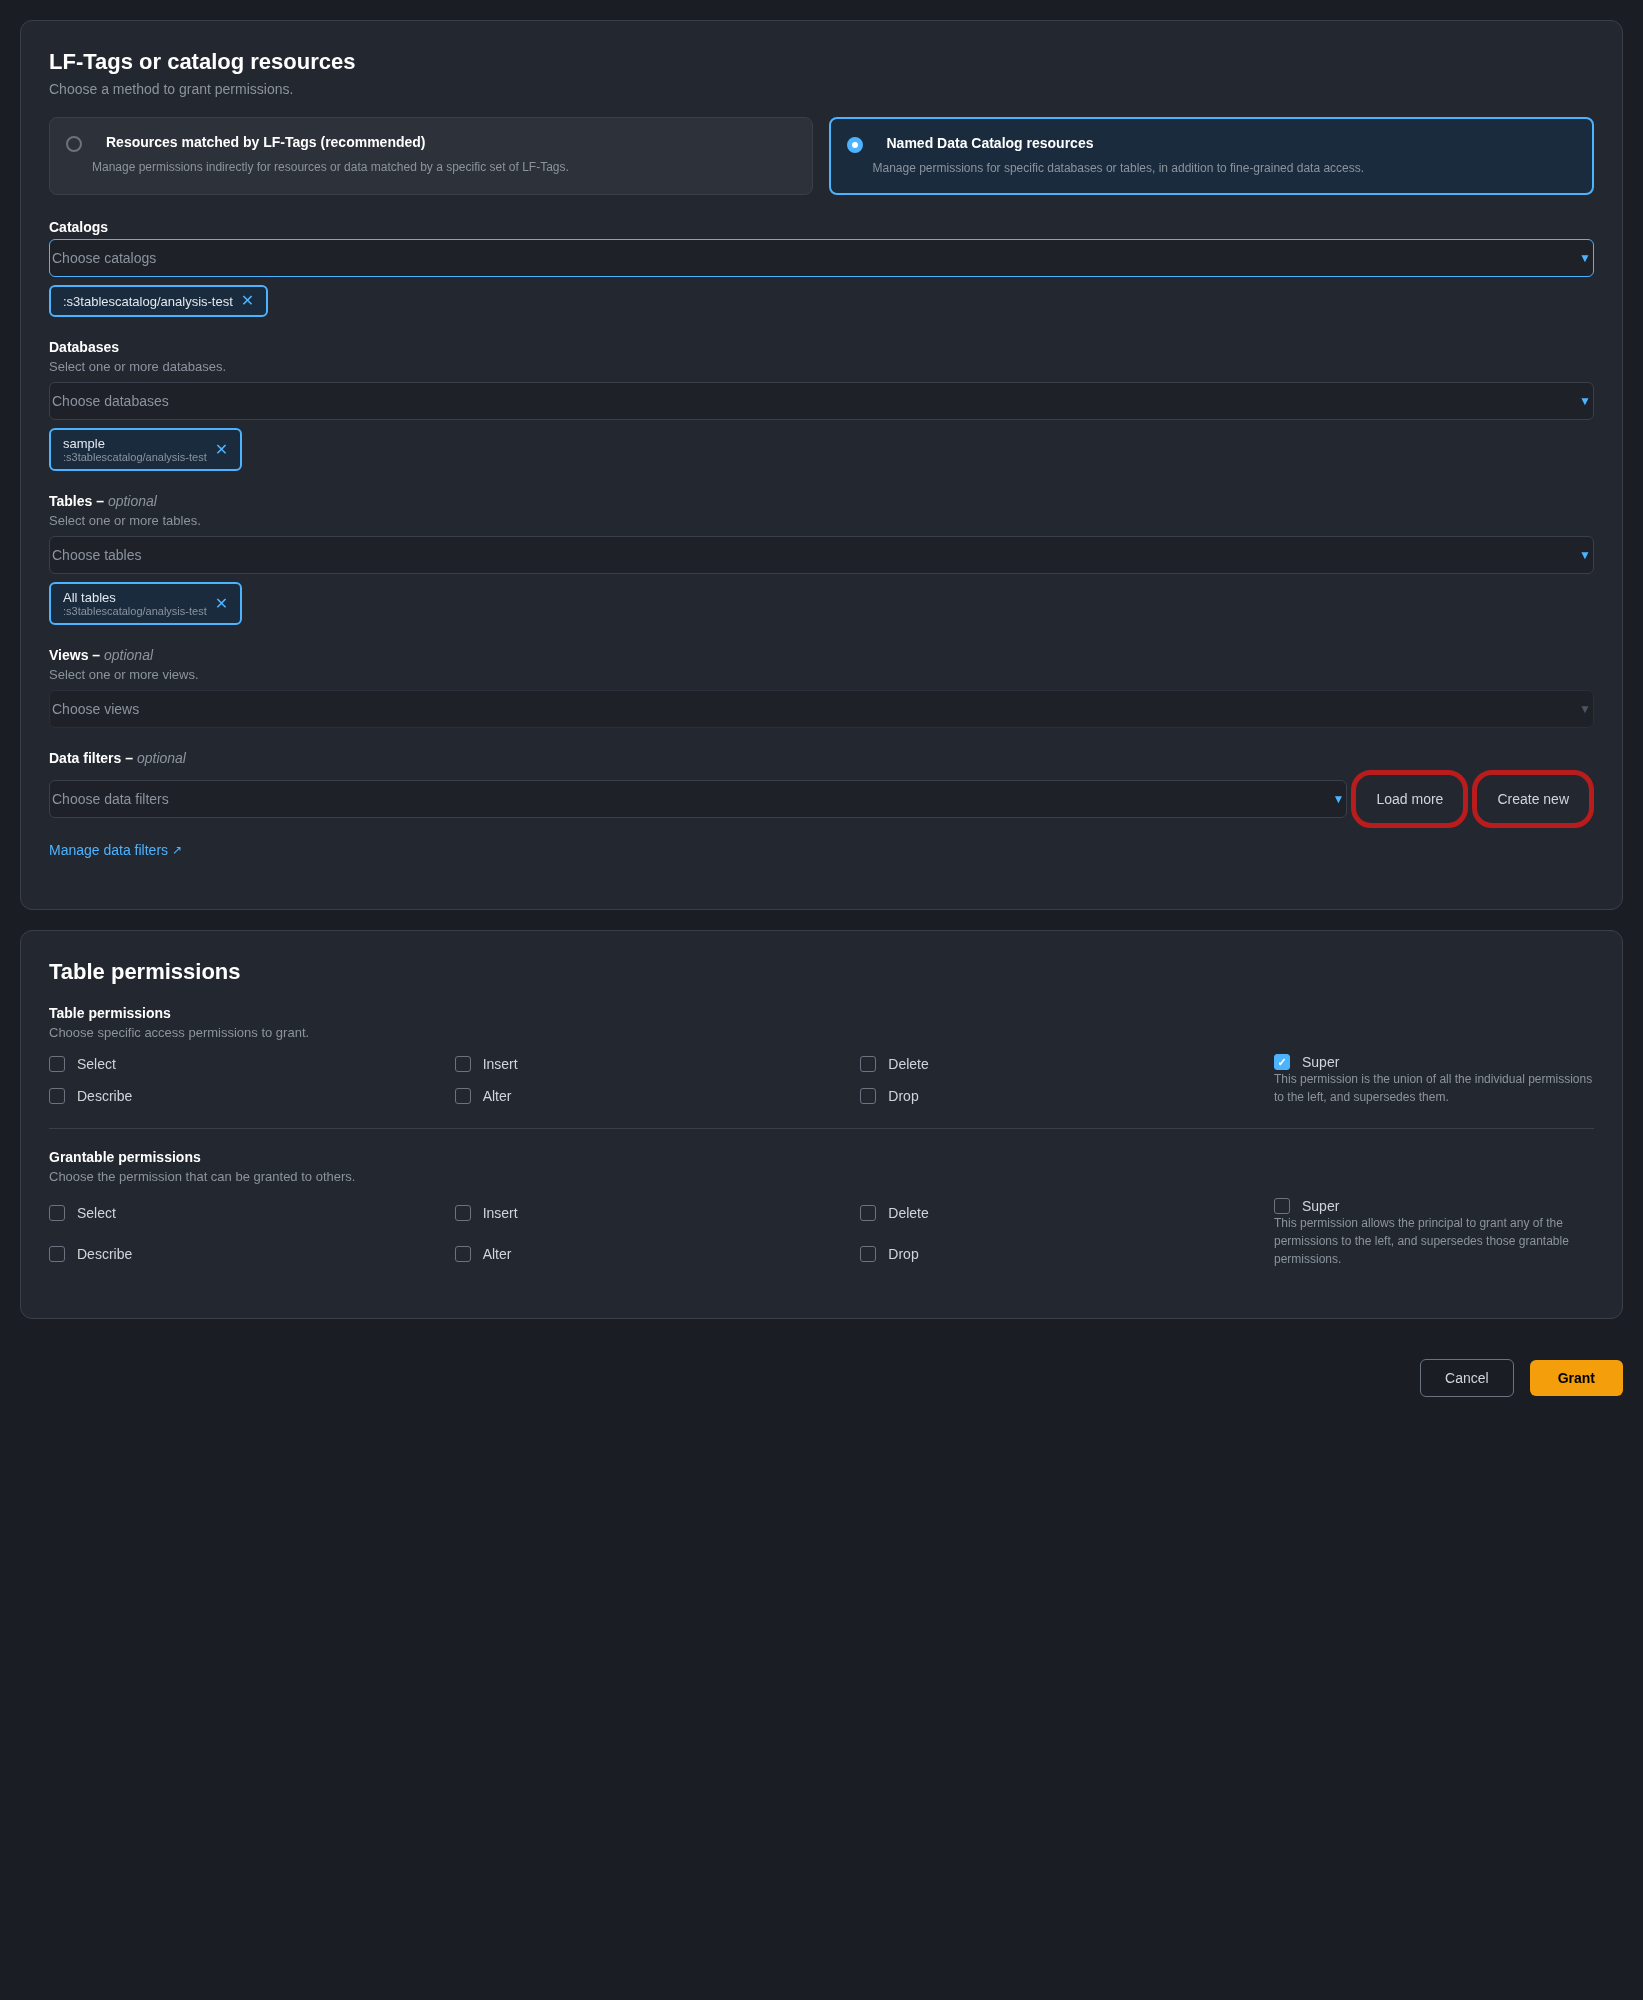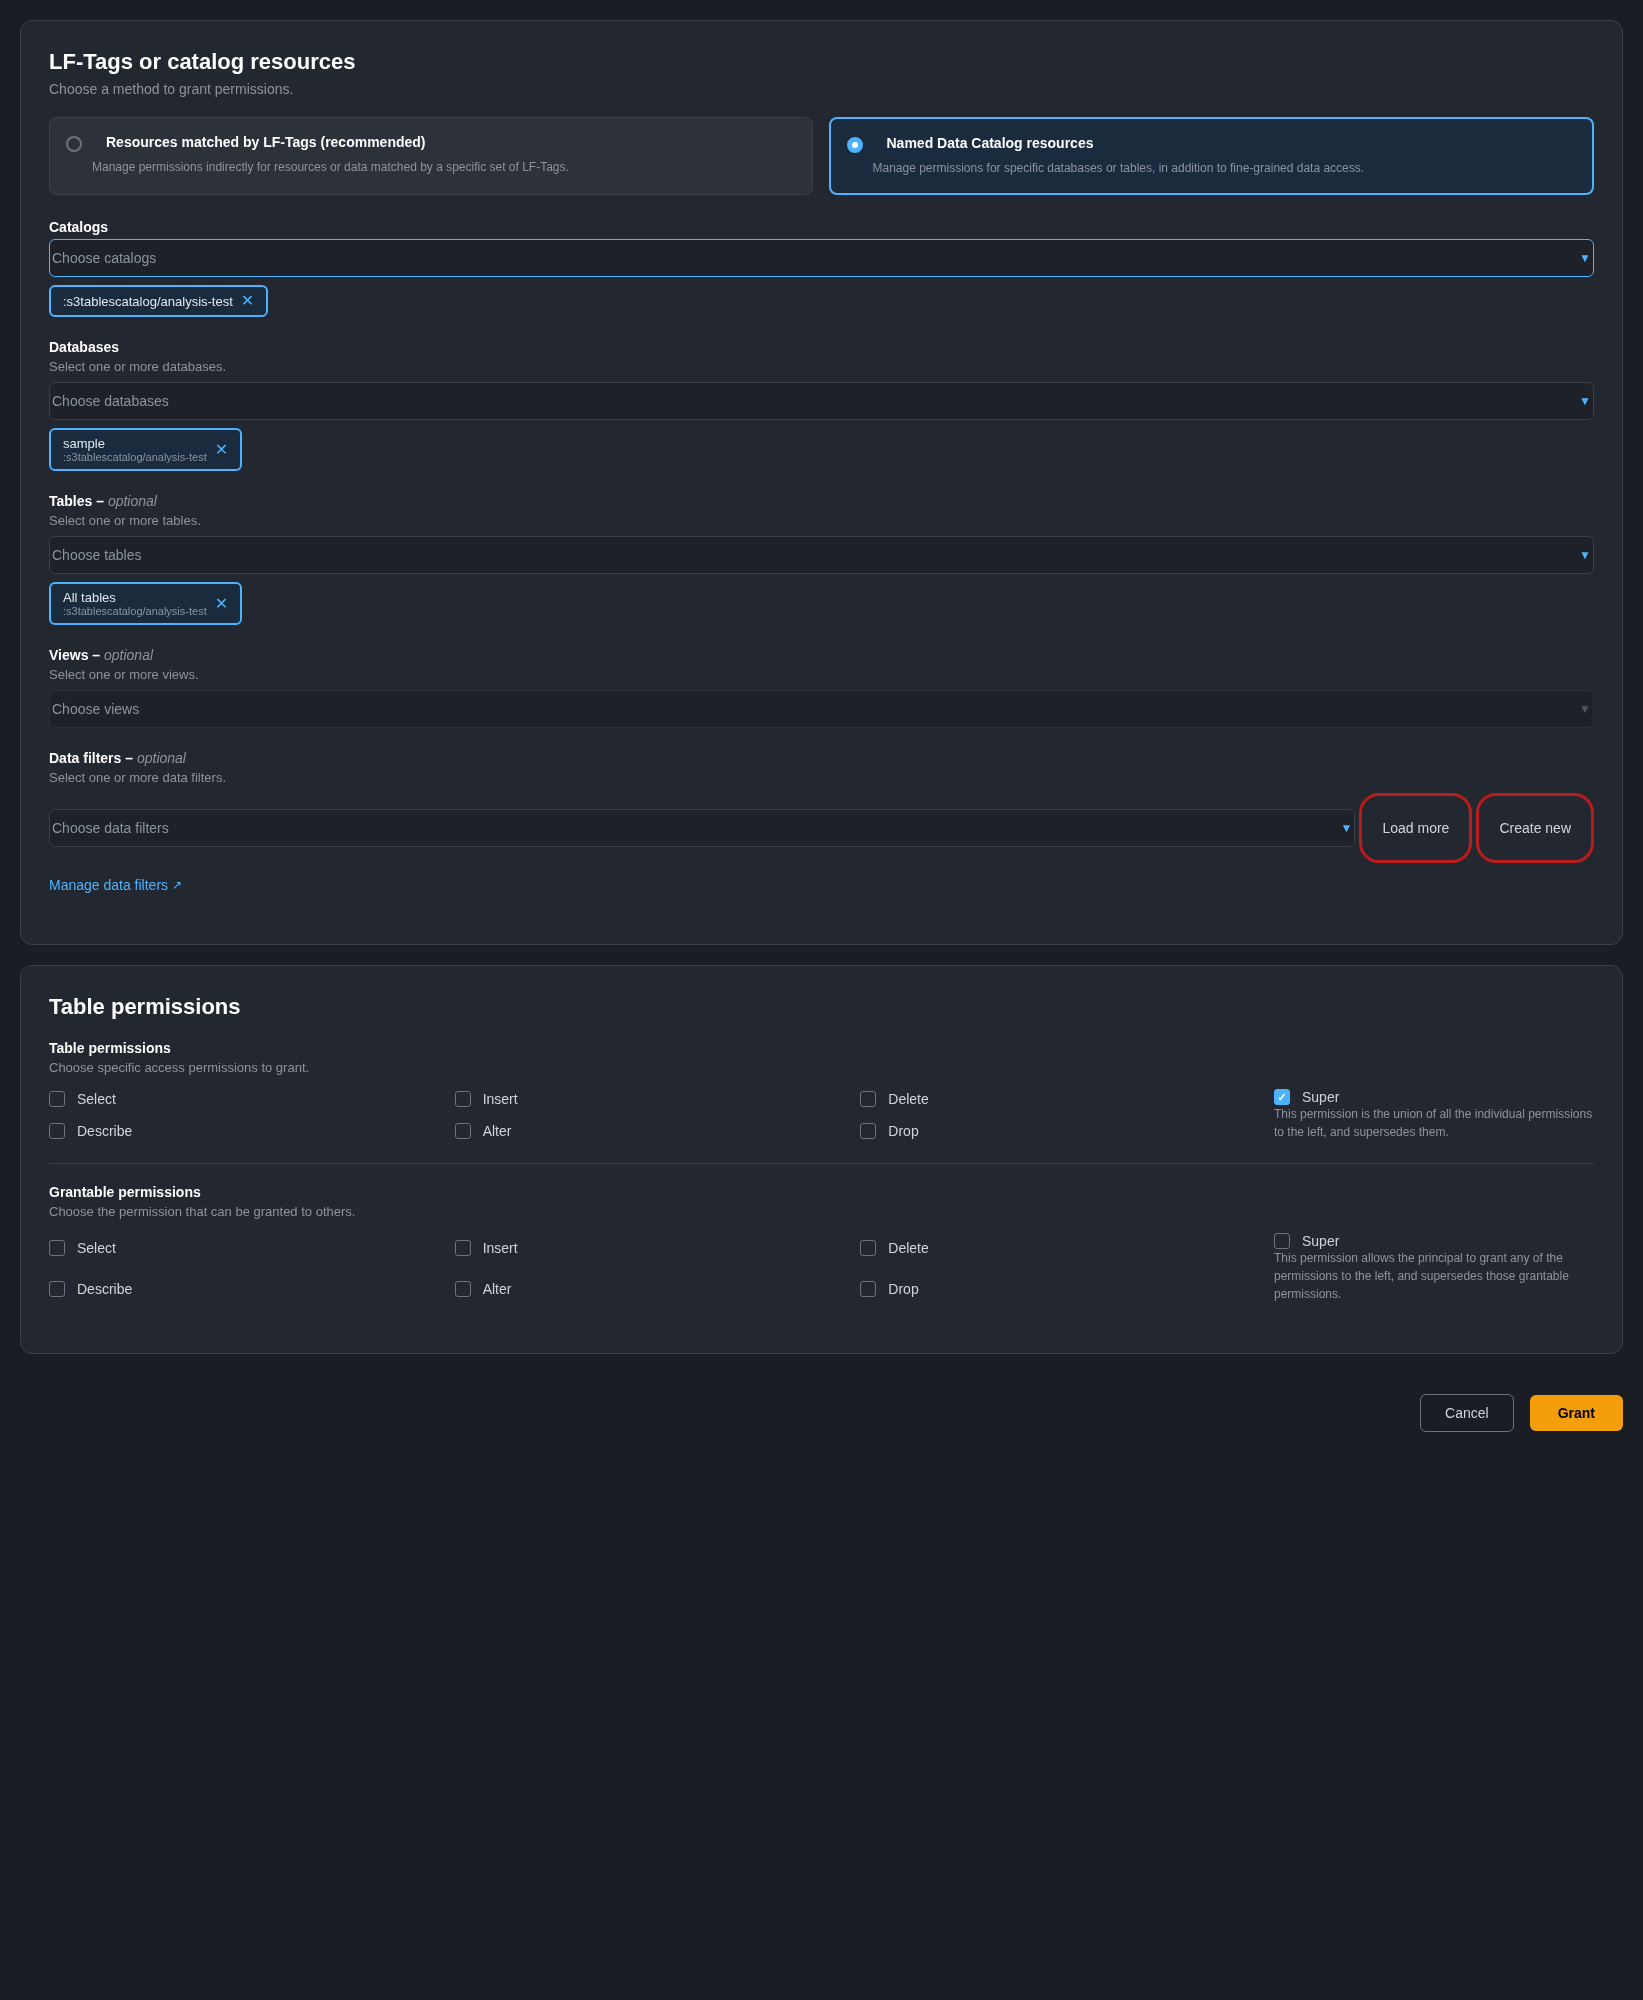--- a/index.html
+++ b/index.html
@@ -188,24 +188,24 @@
       gap: 4px;
       align-items: center;
     }
 
     .filters-dropdown {
       flex: 1;
     }
 
     .btn-outline {
       background: transparent;
-      border: 3px solid #b91c1c;
+      border: 5px solid #b91c1c;
       border-radius: 20px;
       color: #d1d5db;
-      padding: 24px 20px;
+      padding: 16px 20px;
       font-size: 14px;
       cursor: pointer;
       white-space: nowrap;
     }
 
     
     .manage-link {
       color: #4db3ff;
       font-size: 14px;
       text-decoration: none;
@@ -417,21 +417,20 @@
     <div class="dropdown" style="border-color: #2a2f3a;">
       <span class="dropdown-text">Choose views</span>
       <span class="dropdown-arrow disabled">▼</span>
     </div>
   </div>
 
   <div class="form-section">
     <div class="section-label">
       <span>Data filters</span> – <em>optional</em>
     </div>
-    <div class="section-sublabel">Select one or more data filters.</div>
     <div class="filters-row">
       <div class="dropdown filters-dropdown">
         <span class="dropdown-text">Choose data filters</span>
         <span class="dropdown-arrow">▼</span>
       </div>
       <button class="btn-outline">Load more</button>
       <button class="btn-outline">Create new</button>
     </div>
     <a href="#" class="manage-link">
       <span>Manage data filters</span>

